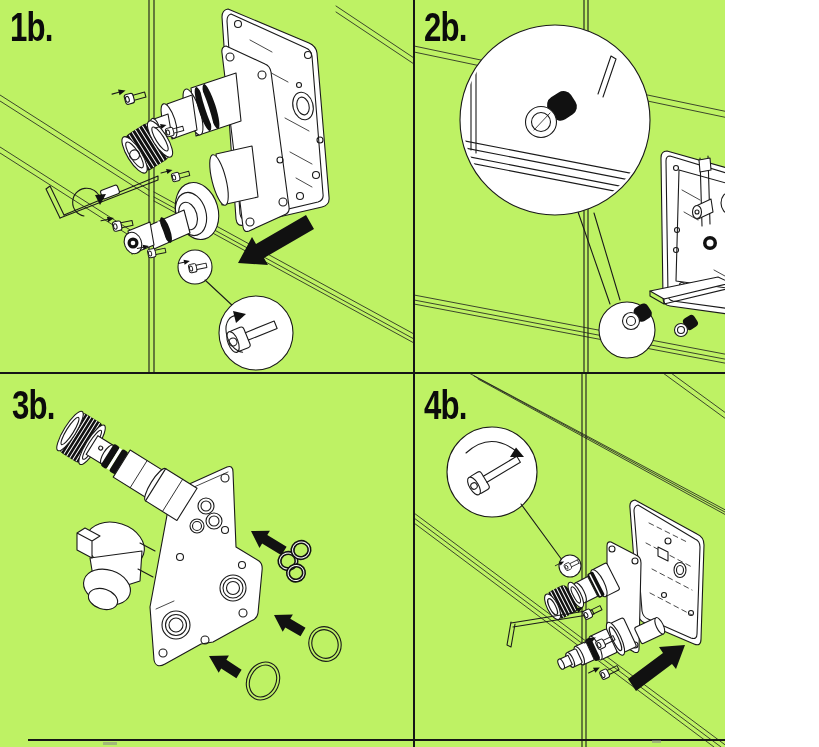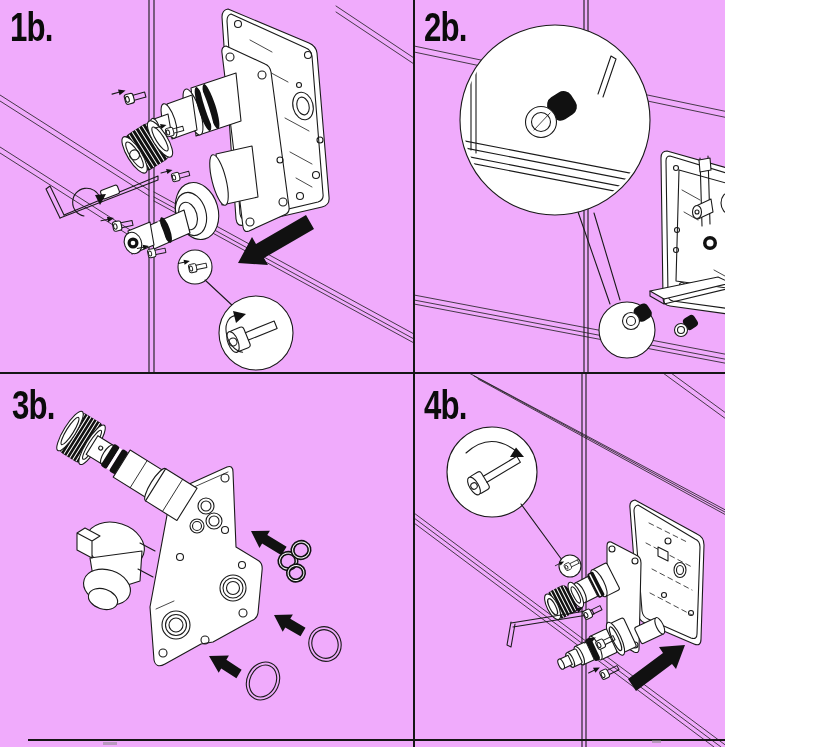--- a/index.html
+++ b/index.html
@@ -1,16 +1,16 @@
 <!DOCTYPE html>
 <html><head>
 <meta charset="utf-8">
 <style>
   html,body{margin:0;padding:0;background:#fff;font-family:"Liberation Sans",sans-serif;}
-  .fig{position:relative;width:725px;height:747px;background:#f0abfc;overflow:hidden;}
+  .fig{position:relative;width:725px;height:747px;background:#bef264;overflow:hidden;}
   .panel{position:absolute;}
   .panel svg{position:absolute;left:0;top:0;}
   .panel-label{position:absolute;font-weight:bold;font-size:40px;line-height:1;color:#0b0b0b;
     transform:scaleX(0.78);transform-origin:0 0;letter-spacing:-1px;}
   .divider{position:absolute;background:#161616;}
   .footer-mark{position:absolute;background:#8a8a8a;opacity:.55;}
   
   .k{fill:none;stroke:#1a1a1a;stroke-width:1.1;stroke-linejoin:round;stroke-linecap:round;}
   .kt{fill:none;stroke:#1a1a1a;stroke-width:.8;stroke-linejoin:round;stroke-linecap:round;}
   .w{fill:#ffffff;stroke:#1a1a1a;stroke-width:1.1;stroke-linejoin:round;}

